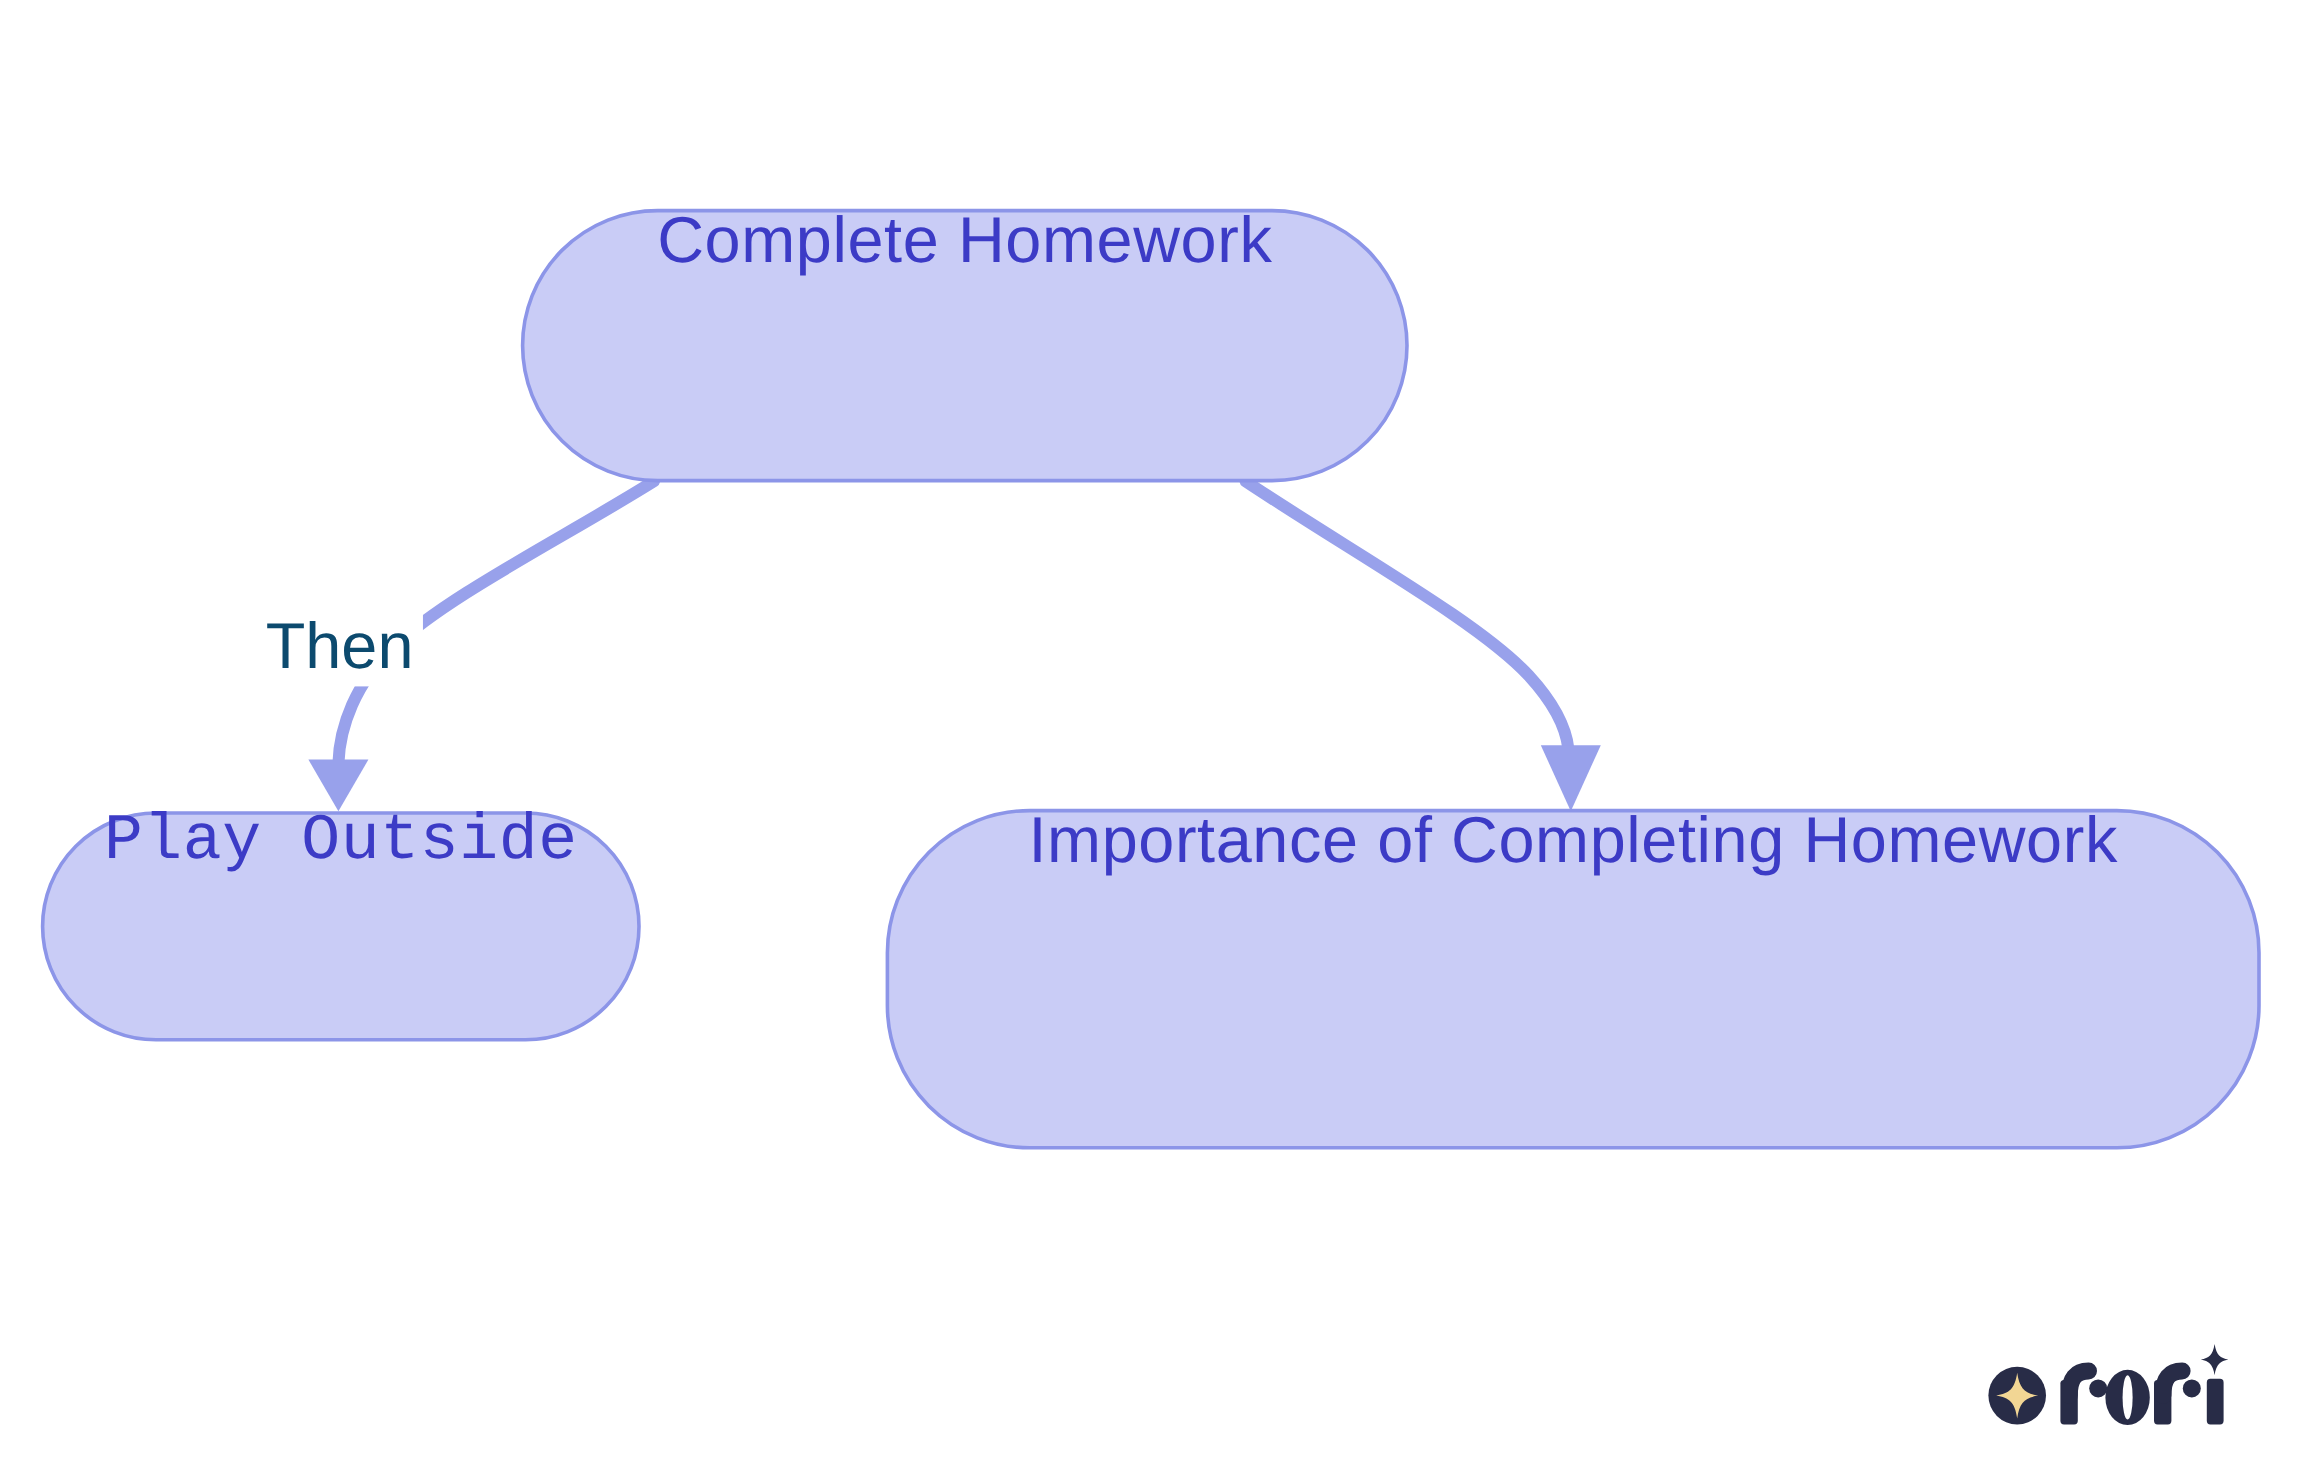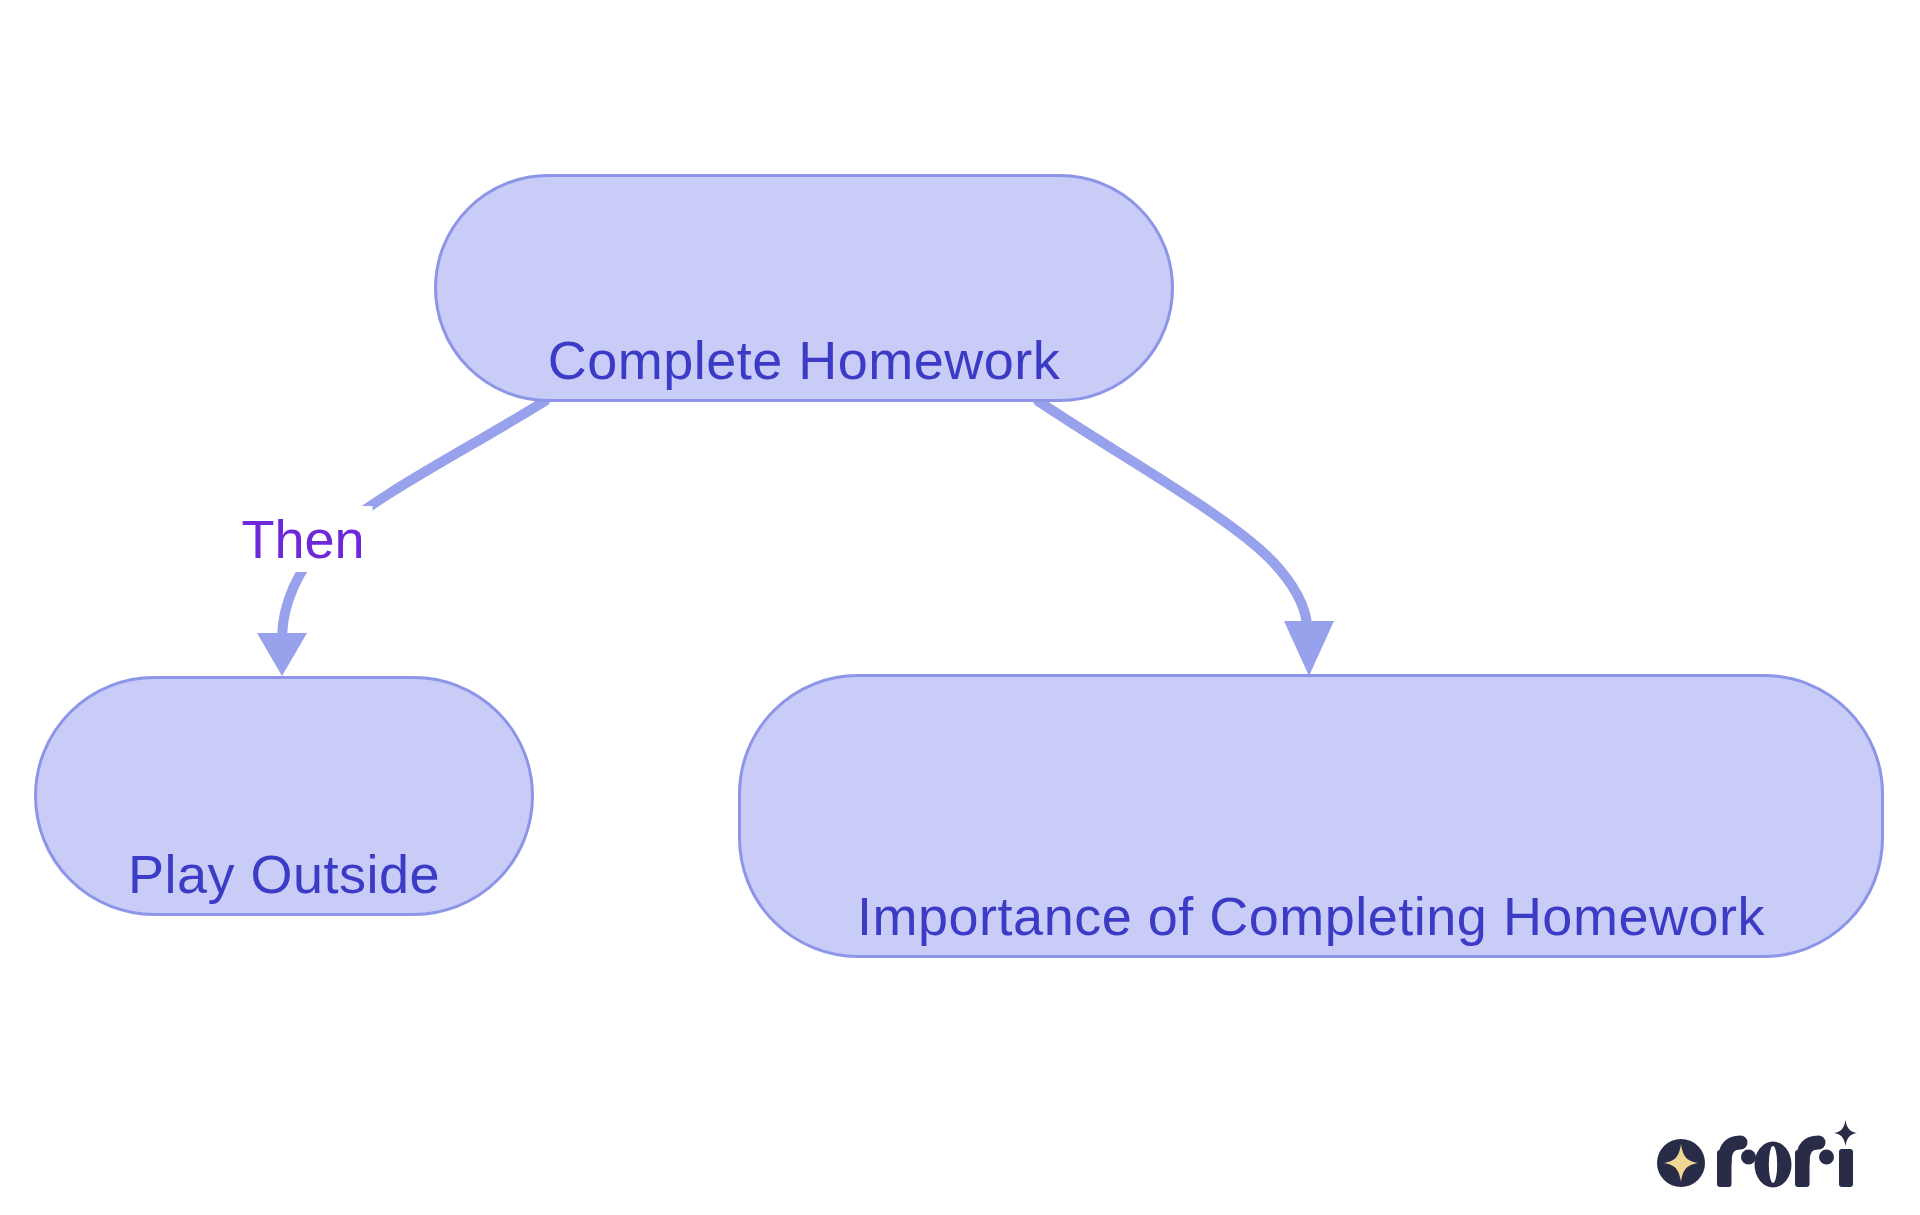--- a/index.html
+++ b/index.html
@@ -20,56 +20,56 @@
     left: 0; top: 0;
     width: 1920px;
     height: 1215px;
   }
   .node {
     position: absolute;
     box-sizing: border-box;
     background: #c9ccf6;
     border: 3.5px solid #8c95e8;
     display: flex;
-    align-items: flex-end;
+    align-items: flex-start;
     justify-content: center;
     color: #3c3bc6;
     font-size: 54px;
     letter-spacing: 0.5px;
   }
   .node .node-label {
     transform: translateY(-8px);
     white-space: nowrap;
   }
   .node-top {
     left: 434px; top: 174px;
     width: 740px; height: 228px;
     border-radius: 114px;
   }
   .node-play {
     left: 34px; top: 676px;
-    width: 500px; height: 240px;
+    width: 500px; height: 192px;
     border-radius: 120px;
+    font-family: Liberation Mono, monospace;
   }
   .node-importance {
     left: 738px; top: 674px;
     width: 1146px; height: 284px;
     border-radius: 120px;
   }
   .edge-label {
     position: absolute;
     left: 283px; top: 539px;
     transform: translate(-50%, -50%);
     background: #ffffff;
-    color: #6d28d9;
+    color: #0c4a6e;
     font-size: 54px;
     line-height: 64px;
     padding: 1px 8px;
     white-space: nowrap;
-    margin-left: 20px;
   }
   .logo {
     position: absolute;
     left: 1650px; top: 1116px;
   }
 </style>
 </head>
 <body>
 
 <div class="canvas">

